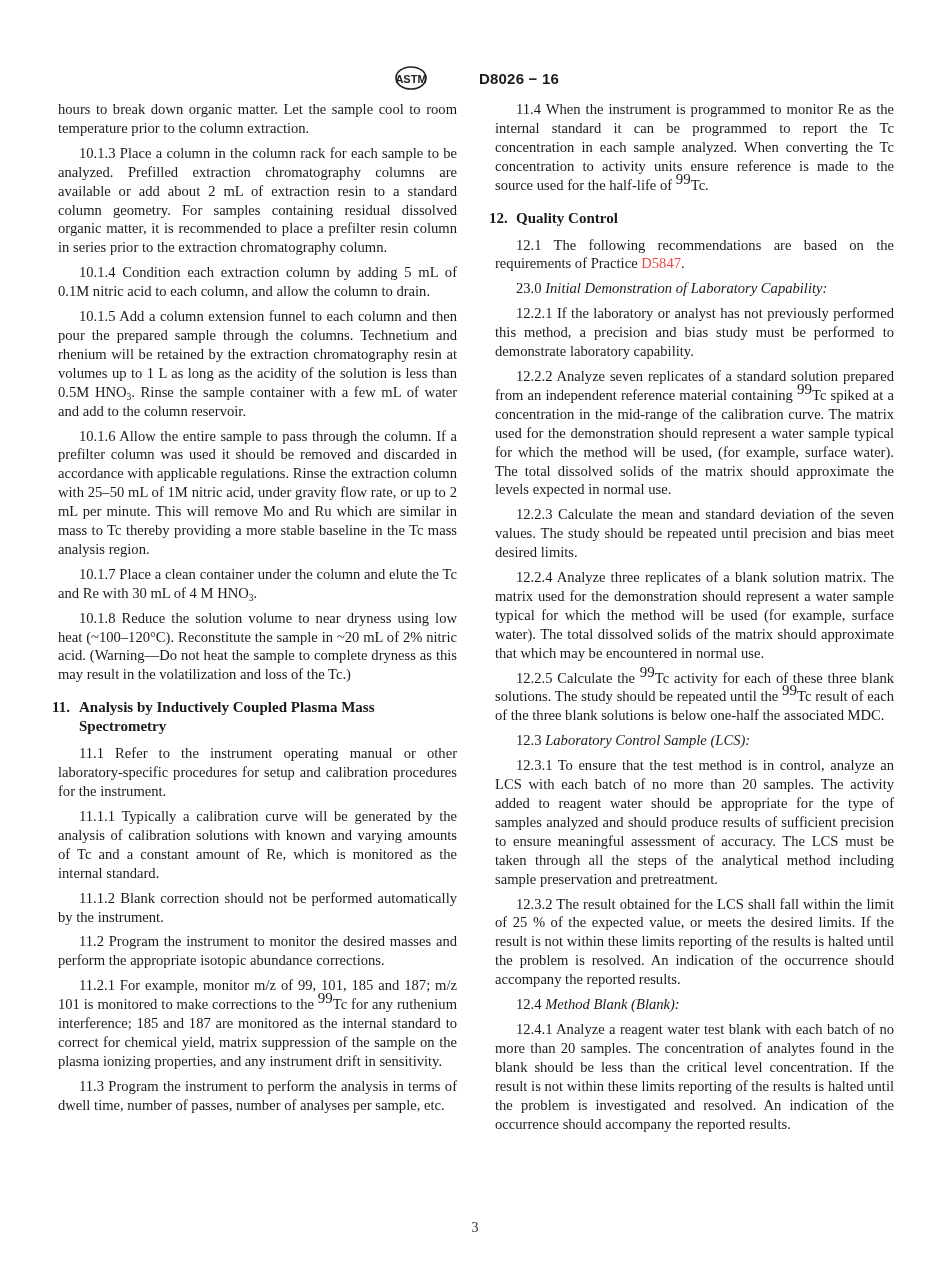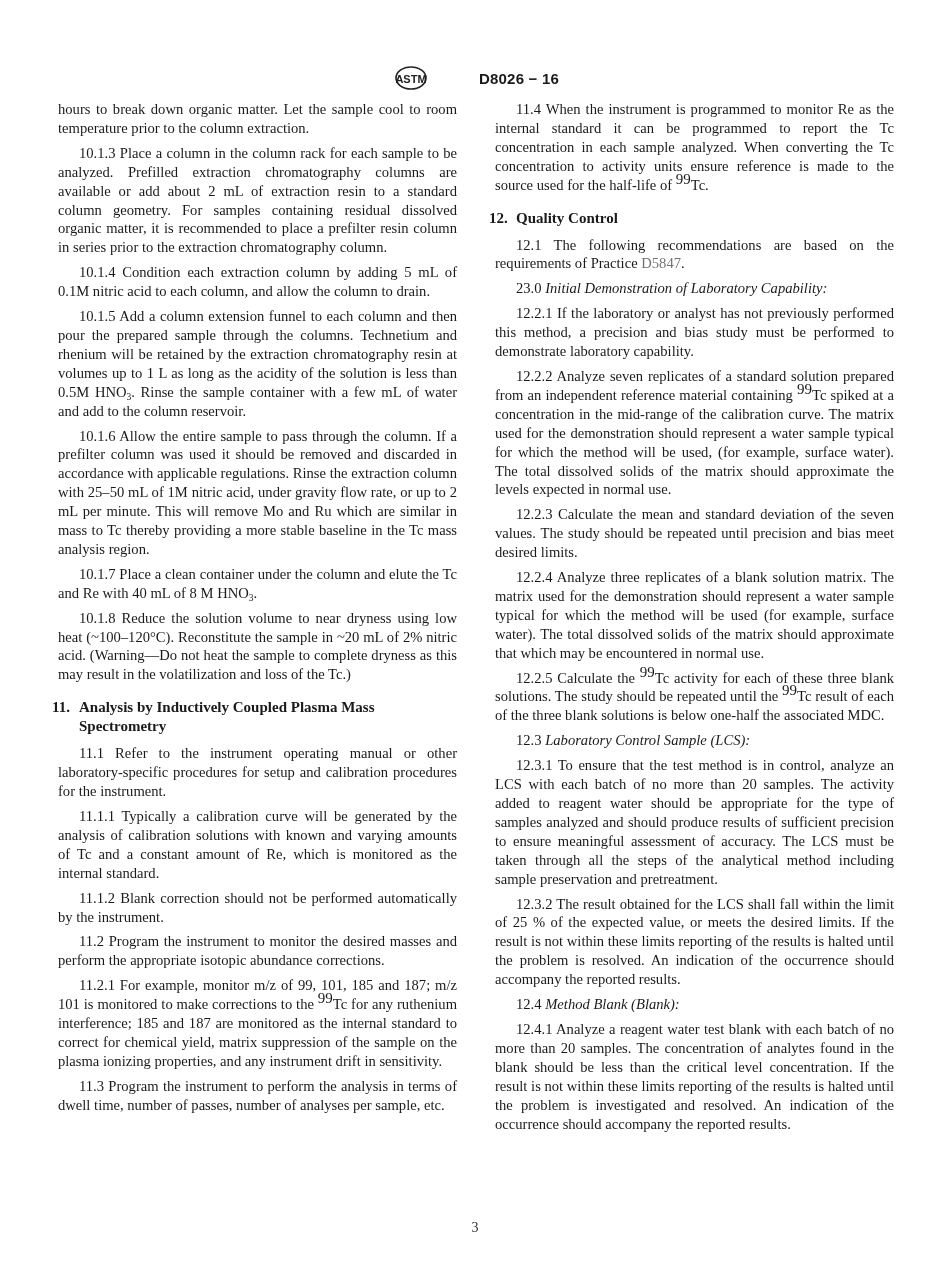--- a/index.html
+++ b/index.html
@@ -17,41 +17,41 @@
   .col p.gap { margin-top:6px; }
   .note { font-size:12.2px; line-height:15.4px; text-indent:21px; margin:8px 0 6px 0 !important; }
   .note .sc { font-variant:small-caps; }
   h2 { font-size:15px; font-weight:bold; margin:14px 0 8px 0; line-height:19px; text-align:left; }
   h2 .num { display:inline-block; width:27px; }
   h2 .cont { display:block; padding-left:27px; }
   .it { font-style:italic; }
   .b { font-weight:normal; }
   sup { font-size:15px; line-height:0; vertical-align:6px; }
   sub { font-size:9.5px; line-height:0; vertical-align:-3px; }
-  .link { color:#737373; text-decoration:none; cursor:pointer; }
+  .link { color:#ef4444; text-decoration:none; cursor:pointer; }
   .pagenum { position:absolute; top:1220px; left:0; width:950px; text-align:center; font-size:14px; color:#333; }
 </style>
 </head>
 <body>
 
 <div class="header">
   <svg class="logo" viewBox="0 0 40 26">
     <ellipse cx="20" cy="13" rx="15" ry="11" fill="none" stroke="#222" stroke-width="1.6"></ellipse>
     <text x="20" y="18" text-anchor="middle" font-family="Liberation Sans, sans-serif" font-size="11" font-weight="bold" fill="#222">ASTM</text>
   </svg>
   <span class="docid">D8026 − 16</span>
 </div>
 
 <div class="col left">
   <p>hours to break down organic matter. Let the sample cool to room temperature prior to the column extraction.</p>
   <p class="ind">10.1.3  Place a column in the column rack for each sample to be analyzed. Prefilled extraction chromatography columns are available or add about 2 mL of extraction resin to a standard column geometry. For samples containing residual dissolved organic matter, it is recommended to place a prefilter resin column in series prior to the extraction chromatography column.</p>
   <p class="ind">10.1.4  Condition each extraction column by adding 5 mL of 0.1M nitric acid to each column, and allow the column to drain.</p>
   <p class="ind"><span>10.1.5  Add a column extension funnel to each column and then pour the prepared sample through the columns. Technetium and rhenium will be retained by the extraction chromatography resin at volumes up to 1 L as long as the acidity of the solution is less than 0.5M HNO</span><sub>3</sub><span>. Rinse the sample container with a few mL of water and add to the column reservoir.</span></p>
   <p class="ind">10.1.6  Allow the entire sample to pass through the column. If a prefilter column was used it should be removed and discarded in accordance with applicable regulations. Rinse the extraction column with 25–50 mL of 1M nitric acid, under gravity flow rate, or up to 2 mL per minute. This will remove Mo and Ru which are similar in mass to Tc thereby providing a more stable baseline in the Tc mass analysis region.</p>
-  <p class="ind"><span>10.1.7  Place a clean container under the column and elute the Tc and Re with 40 mL of 8 M HNO</span><sub>3</sub><span>.</span></p>
+  <p class="ind"><span>10.1.7  Place a clean container under the column and elute the Tc and Re with 30 mL of 4 M HNO</span><sub>3</sub><span>.</span></p>
   <p class="ind"><span>10.1.8  Reduce the solution volume to near dryness using low heat (~100–120°C). Reconstitute the sample in ~20 mL of 2% nitric acid. (</span><span class="b">Warning—</span><span>Do not heat the sample to complete dryness as this may result in the volatilization and loss of the Tc.)</span></p>
   <h2><span class="num">11.</span><span>Analysis by Inductively Coupled Plasma Mass</span><span class="cont">Spectrometry</span></h2>
   <p class="ind">11.1  Refer to the instrument operating manual or other laboratory-specific procedures for setup and calibration procedures for the instrument.</p>
   <p class="ind">11.1.1  Typically a calibration curve will be generated by the analysis of calibration solutions with known and varying amounts of Tc and a constant amount of Re, which is monitored as the internal standard.</p>
   <p class="ind">11.1.2  Blank correction should not be performed automatically by the instrument.</p>
   <p class="ind gap">11.2  Program the instrument to monitor the desired masses and perform the appropriate isotopic abundance corrections.</p>
   <p class="ind"><span>11.2.1  For example, monitor m/z of 99, 101, 185 and 187; m/z 101 is monitored to make corrections to the </span><sup>99</sup><span>Tc for any ruthenium interference; 185 and 187 are monitored as the internal standard to correct for chemical yield, matrix suppression of the sample on the plasma ionizing properties, and any instrument drift in sensitivity.</span></p>
   <p class="ind gap">11.3  Program the instrument to perform the analysis in terms of dwell time, number of passes, number of analyses per sample, etc.</p>
 </div>
 

